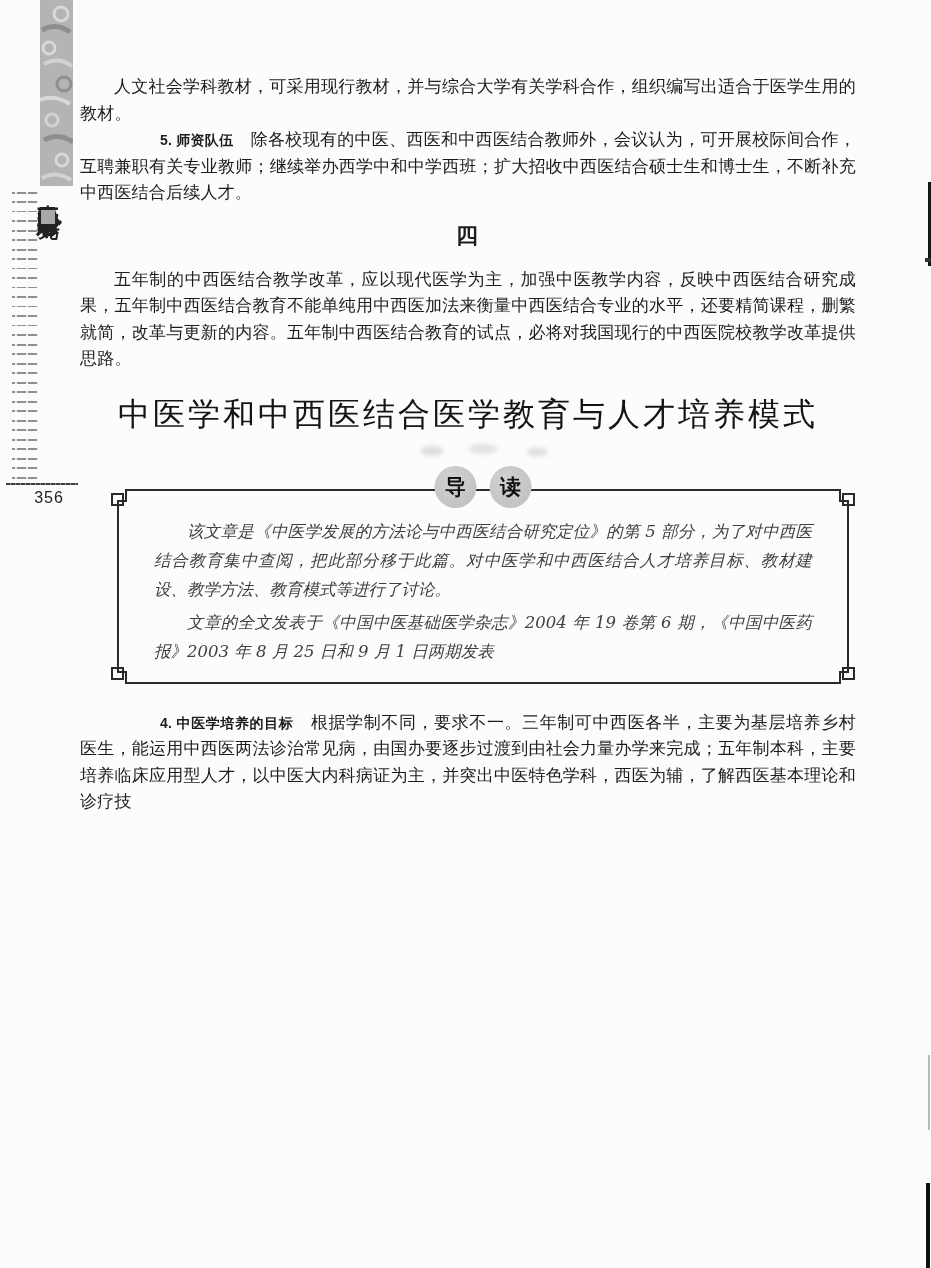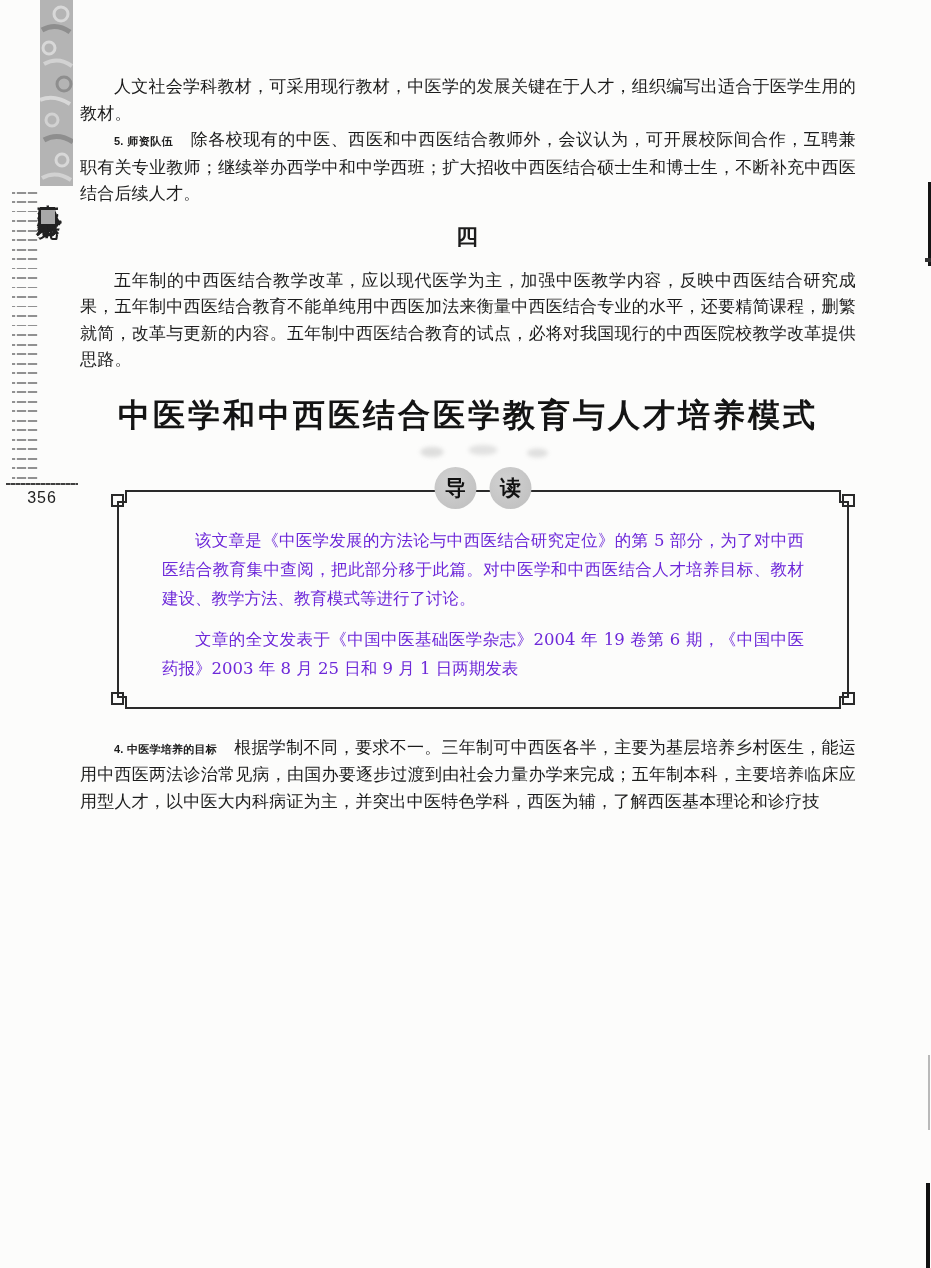--- a/index.html
+++ b/index.html
@@ -27,38 +27,38 @@
     font-family:"DejaVu Serif",serif; font-style:italic; font-size:23px;
   }
   .spine-square{
     display:inline-block; width:14px; height:14px; background:#a8a8a8; margin-top:9px;
   }
   .side-rule{
     position:absolute; left:6px; top:483px; width:72px; height:2px;
     background:repeating-linear-gradient(90deg,#3f3f3f 0 4px,#8a8a8a 4px 5px);
   }
   .page-num{
-    position:absolute; left:6px; top:489px; width:72px; text-align:center;
+    position:absolute; left:13px; top:489px; width:72px; text-align:center;
     font-family:"Liberation Sans",sans-serif; font-size:16px; letter-spacing:1px; color:#222;
   }
 
   
   .main{position:absolute; left:80px; top:74px; width:776px;}
   .main p.body{
     margin:0; font-size:17px; line-height:26.5px; text-align:justify;
     text-indent:2em; letter-spacing:.2px;
   }
-  .main p.body b{font-family:"Liberation Sans",sans-serif; font-weight:700; font-size:11px;}
+  .main p.body b{font-family:"Liberation Sans",sans-serif; font-weight:700; font-size:14px;margin-left:46px;}
   h2.section{
     text-align:center; margin:14px 0 16px;
     font-family:"Liberation Sans",sans-serif; font-weight:700; font-size:22px; letter-spacing:2px;
   }
   h1.article-title{
     text-align:center; margin:20px 0 0;
-    font-family:"Liberation Sans",sans-serif; font-weight:700; font-size:32px;
+    font-family:"Liberation Sans",sans-serif; font-weight:400; font-size:32px;
     letter-spacing:3px; white-space:nowrap; color:#141414;
   }
 
   
   .daodu{
     position:relative; margin:50px 0 0 30px; padding:26px 40px 16px 40px;
   }
   .frame-line{position:absolute; background:#2a2a2a;}
   .fl-top{left:24px; right:24px; top:2px; height:2px;}
   .fl-bottom{left:24px; right:24px; bottom:2px; height:2px;}
@@ -81,22 +81,22 @@
   }
   .ghost-smudge{
     position:absolute; top:-46px; left:50%; transform:translateX(-50%);
     width:170px; height:20px; filter:blur(2px); opacity:.3;
     background:
       radial-gradient(ellipse 18px 8px at 20% 50%, #9a9a9a 60%, transparent 70%),
       radial-gradient(ellipse 22px 8px at 50% 40%, #a8a8a8 60%, transparent 70%),
       radial-gradient(ellipse 16px 7px at 82% 55%, #9f9f9f 60%, transparent 70%);
   }
   .daodu p{
-    margin:12px; font-family:"DejaVu Serif",serif; 
-    font-size:16.5px; line-height:29px; text-indent:2em; text-align:justify; color:#6d28d9;
+    margin:4px; font-family:"DejaVu Serif",serif; font-style:italic;
+    font-size:16.5px; line-height:29px; text-indent:2em; text-align:justify; color:#404040;
   }
 
   .bottom-block{margin-top:24px;}
 
   
   .edge{position:absolute;}
   .edge-top-right{right:0; top:182px; width:3px; height:84px; background:#151515;}
   .edge-nub{right:0; top:258px; width:6px; height:4px; background:#333;}
   .edge-mid-right{right:1px; top:1055px; width:2px; height:75px; background:#b9b9b9;}
   .edge-bottom-right{right:1px; top:1183px; width:4px; height:85px; background:#101010;}
@@ -125,21 +125,21 @@
 
   <div class="side-title">
     <span>李恩中西医结合</span><span class="script">学术</span><span>思想研究</span><span class="spine-square"></span>
   </div>
 
   <div class="side-rule"></div>
   <div class="page-num">356</div>
 
   <div class="main">
 
-    <p class="body">人文社会学科教材，可采用现行教材，中医学的发展关键在于人才，组织编写出适合于医学生用的教材。</p>
+    <p class="body">人文社会学科教材，可采用现行教材，并与综合大学有关学科合作，组织编写出适合于医学生用的教材。</p>
 
     <p class="body"><b>5. 师资队伍</b><span>　除各校现有的中医、西医和中西医结合教师外，会议认为，可开展校际间合作，互聘兼职有关专业教师；继续举办西学中和中学西班；扩大招收中西医结合硕士生和博士生，不断补充中西医结合后续人才。</span></p>
 
 
     <h2 class="section">四</h2>
 
     <p class="body">五年制的中西医结合教学改革，应以现代医学为主，加强中医教学内容，反映中西医结合研究成果，五年制中西医结合教育不能单纯用中西医加法来衡量中西医结合专业的水平，还要精简课程，删繁就简，改革与更新的内容。五年制中西医结合教育的试点，必将对我国现行的中西医院校教学改革提供思路。</p>
 
     <h1 class="article-title">中医学和中西医结合医学教育与人才培养模式</h1>
 

